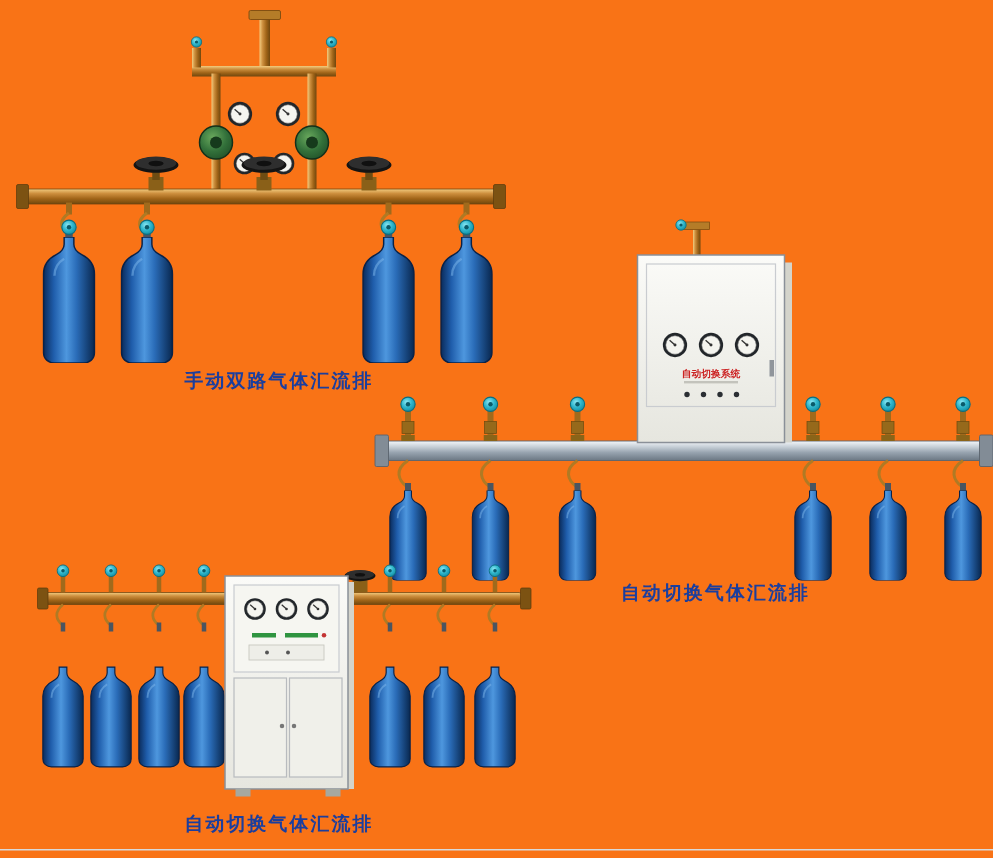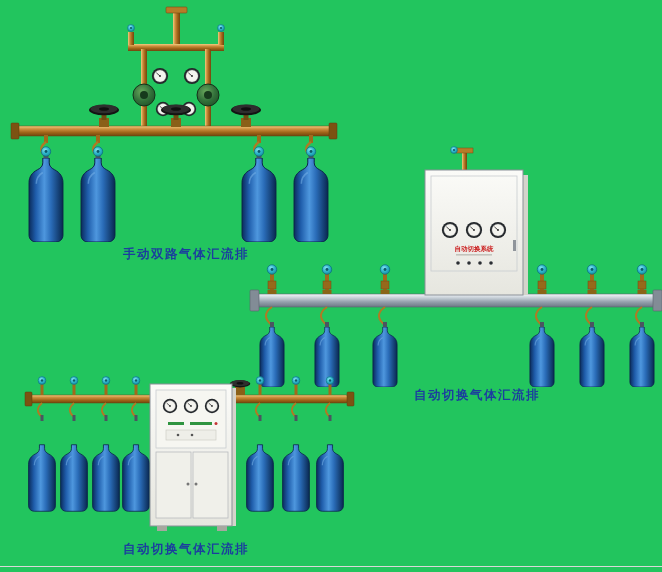--- a/index.html
+++ b/index.html
@@ -1,21 +1,21 @@
 <!DOCTYPE html>
 <html style="--caption: #1b3e9e; --cylinder-blue: #2f6fc0; --cylinder-dark: #0b2c5c; --brass-pipe: #b57c28; --silver-pipe: #96a2ae; --cabinet-body: #f1f1ea; --valve-knob-teal: #2fb6cc; --regulator-green: #32703a; --cabinet-label-red: #cc2222;"><head>
 <meta charset="utf-8">
 <style>
   html,body{margin:0;padding:0}
   body{
     width:662px;height:572px;position:relative;overflow:hidden;
     background:#ffffff;
     font-family:"Liberation Sans","DejaVu Sans",sans-serif;
   }
-  .stage{position:absolute;inset:0;background:#22c55e}
+  .stage{position:absolute;inset:0;background:#f97316}
   svg.illus{position:absolute;overflow:visible}
   .caption{
     position:absolute;
     font-size:12.5px;font-weight:bold;letter-spacing:1.5px;
     color:var(--caption,#1b3e9e);
     text-align:center;white-space:nowrap;
   }
   .bottom-line{position:absolute;left:0;top:566px;width:662px;height:1px;background:#d9d9d9}
 </style>
 </head>

